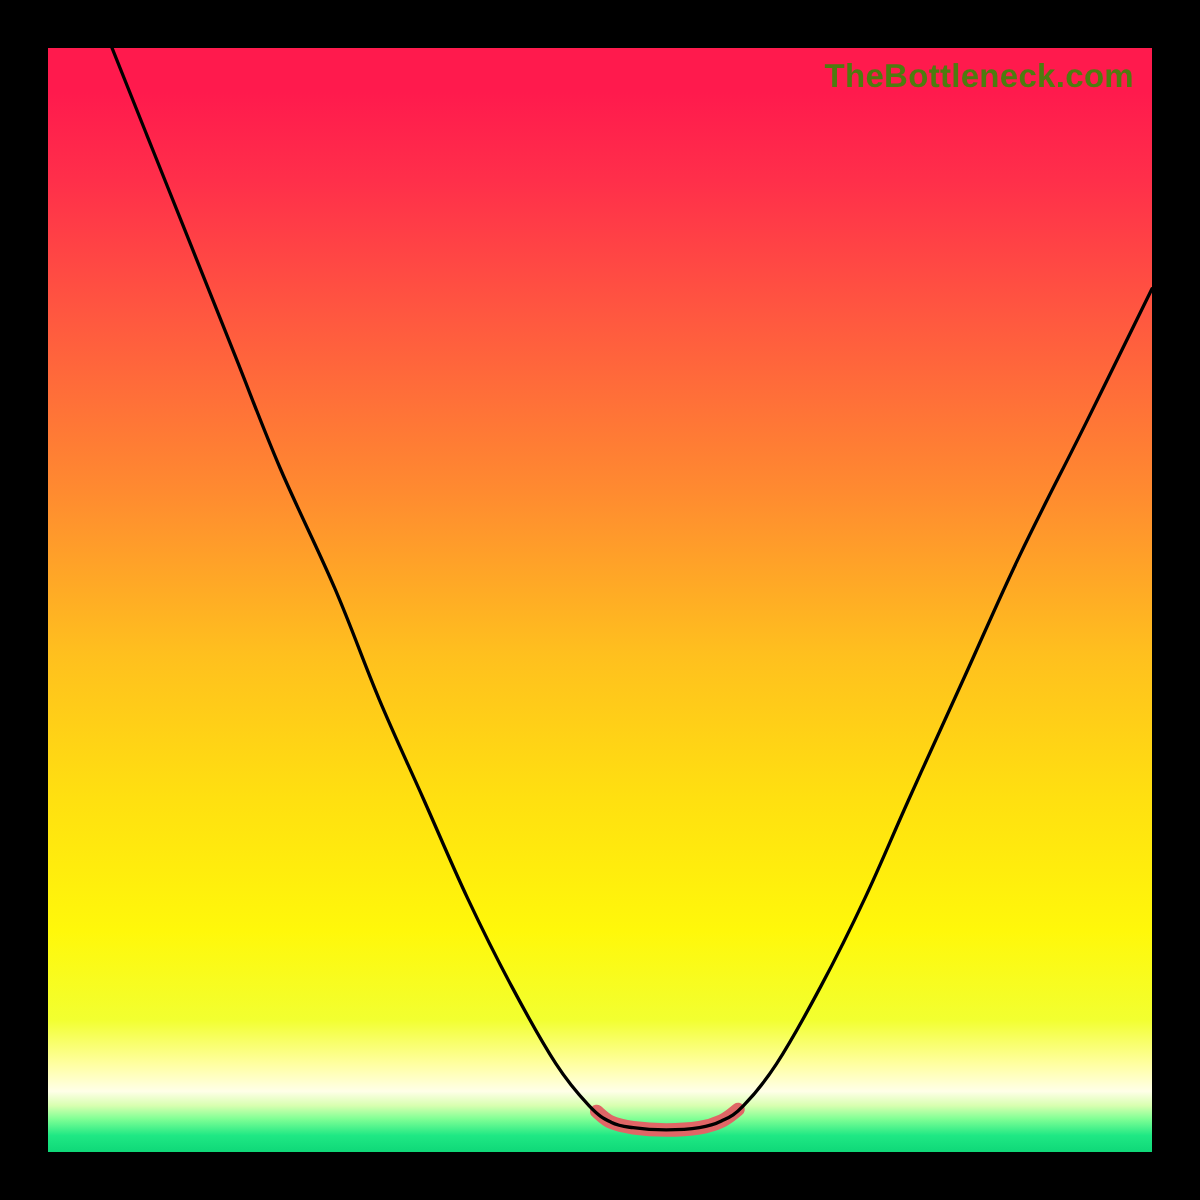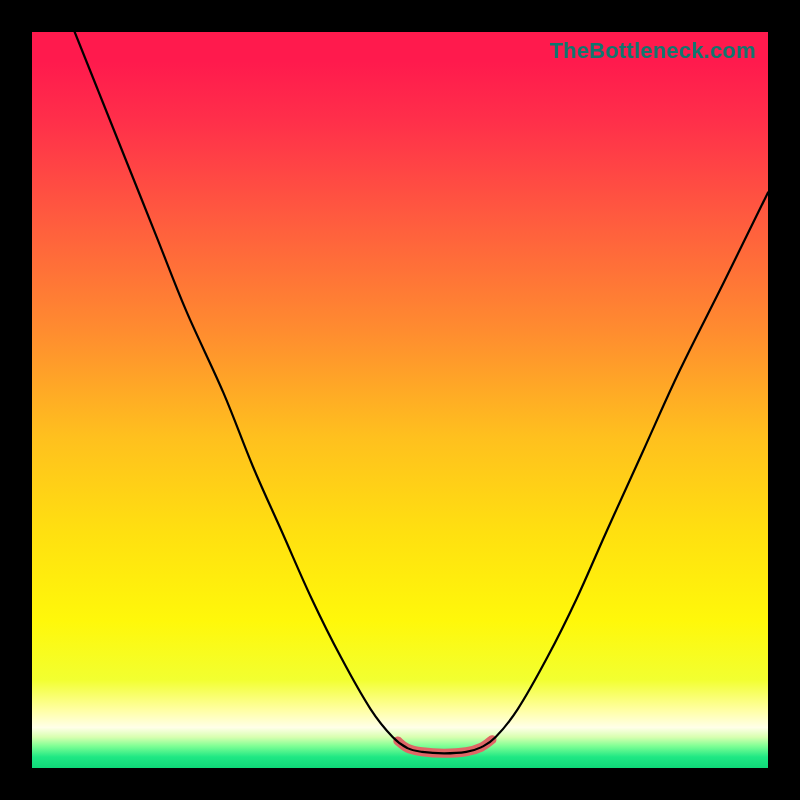--- a/index.html
+++ b/index.html
@@ -33,21 +33,21 @@
     width: 100%;
     height: 100%;
   }
   .watermark {
     position: absolute;
     top: 6px;
     right: 12px;
     font-family: Arial, Helvetica, sans-serif;
     font-size: 22px;
     font-weight: 600;
-    color: #0f766e;
+    color: #4d7c0f;
     letter-spacing: 0.2px;
   }
   svg.curve {
     position: absolute;
     left: 0;
     top: 0;
     width: 100%;
     height: 100%;
   }
 </style>

